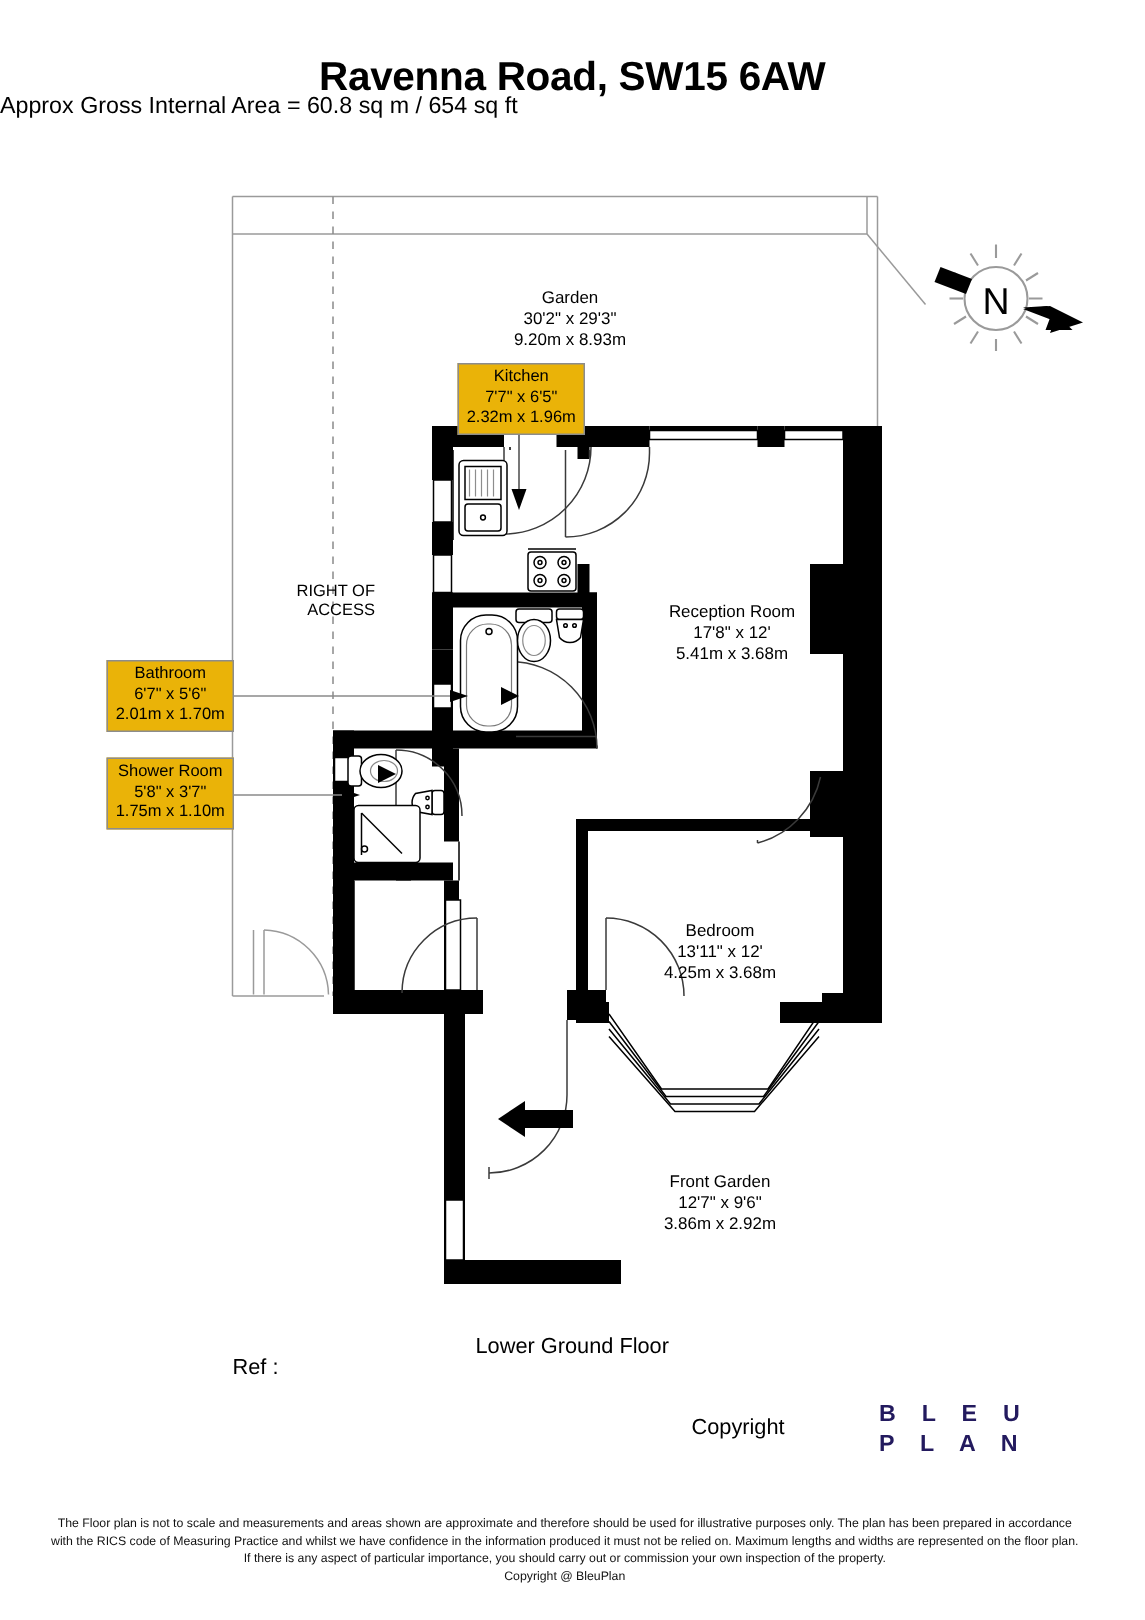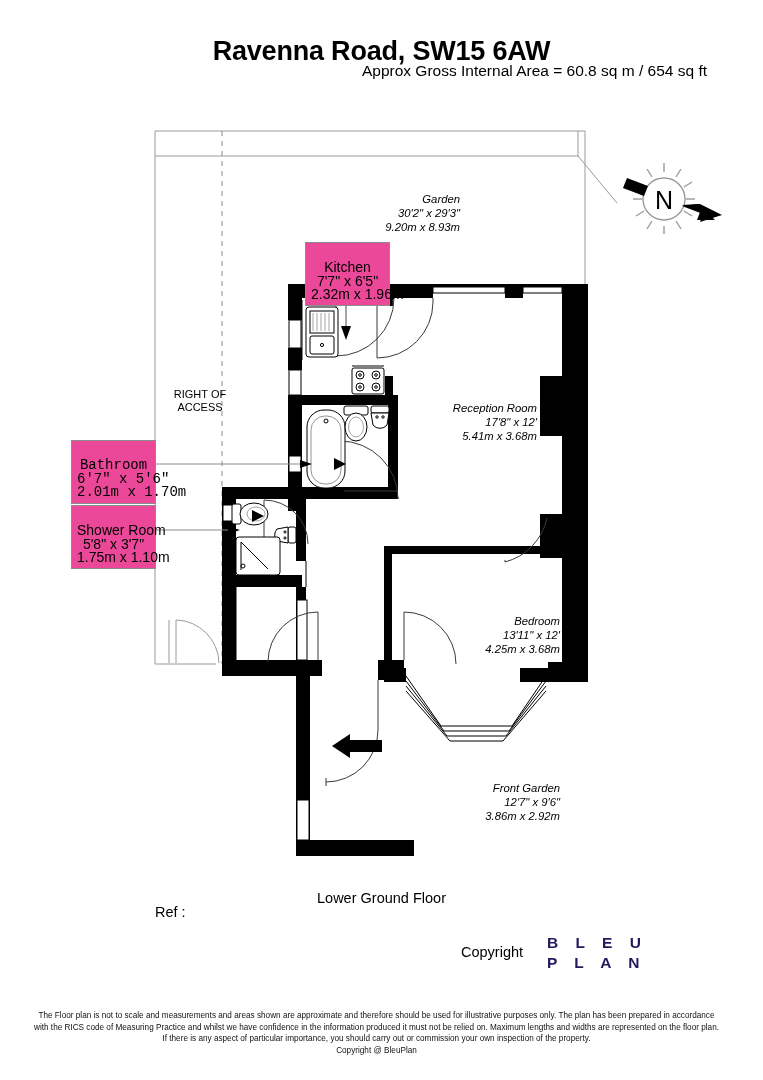--- a/index.html
+++ b/index.html
@@ -13,50 +13,49 @@
   .page{position:relative;width:763px;height:1080px;}
 
   
   .title{
     position:absolute;left:0;top:18px;width:763px;
     text-align:center;
     font-size:27px;font-weight:bold;letter-spacing:-0.2px;margin-top:18px;
   }
   .subtitle{
     position:absolute;left:0;top:62px;width:707px;
-    text-align:right;
+    text-align:left;
     font-size:15.5px;font-weight:normal;
   }
 
   
   .plan{position:absolute;left:0;top:0;width:763px;height:1080px;}
 
   
   .callout{
     position:absolute;
     border:1px solid #8c8c8c;
-    background:#ec4899;
+    background:#eab308;
     text-align:center;
-    font-size:14px;
+    font-size:11px;
     line-height:13.6px;
-    padding:18px 5px 3px 5px;
+    padding:2px 5px 3px 5px;
     box-sizing:border-box;
     white-space:nowrap;
   }
   .roomlabel{
     position:absolute;
-    text-align:right;
+    text-align:center;
     font-size:11.3px;
     line-height:13.8px;
     white-space:nowrap;
-    font-style:italic;
   }
   .plainlabel{
     position:absolute;
-    text-align:center;
+    text-align:right;
     font-size:11px;
     line-height:13px;
     white-space:nowrap;
   }
 
   
   .floorname{
     position:absolute;left:0;top:890px;width:763px;
     text-align:center;font-size:14.5px;
   }
@@ -68,21 +67,21 @@
     position:absolute;left:461px;top:944px;
     font-size:14.5px;
   }
   .logo{
     position:absolute;left:547px;top:933px;
     font-size:15.5px;font-weight:bold;
     color:#231a5e;
     line-height:20px;
     letter-spacing:6.5px;
   }
-  .logo div{white-space:pre;}
+  .logo div{white-space:pre;margin-left:39px;}
 
   .disclaimer{
     position:absolute;left:0;top:1010px;width:753px;
     text-align:center;
     font-size:8.2px;
     line-height:11.6px;
     color:#111;
   }
   .disclaimer div{white-space:nowrap;}
 </style>
@@ -359,27 +358,27 @@
     <div>30'2" x 29'3"</div>
     <div>9.20m x 8.93m</div>
   </div>
 
   <div class="callout" style="left:305px;top:242px;width:85px;">
     <div>Kitchen</div>
     <div>7'7" x 6'5"</div>
     <div>2.32m x 1.96m</div>
   </div>
 
-  <div class="roomlabel" style="left:377px;top:402px;width:160px;">
+  <div class="roomlabel" style="left:408px;top:402px;width:160px;">
     <div>Reception Room</div>
     <div>17'8" x 12'</div>
     <div>5.41m x 3.68m</div>
   </div>
 
-  <div class="callout" style="left:71px;top:440px;width:85px;font-family:Liberation Mono, monospace;">
+  <div class="callout" style="left:71px;top:440px;width:85px;">
     <div>Bathroom</div>
     <div>6'7" x 5'6"</div>
     <div>2.01m x 1.70m</div>
   </div>
 
   <div class="callout" style="left:71px;top:505px;width:85px;">
     <div>Shower Room</div>
     <div>5'8" x 3'7"</div>
     <div>1.75m x 1.10m</div>
   </div>

